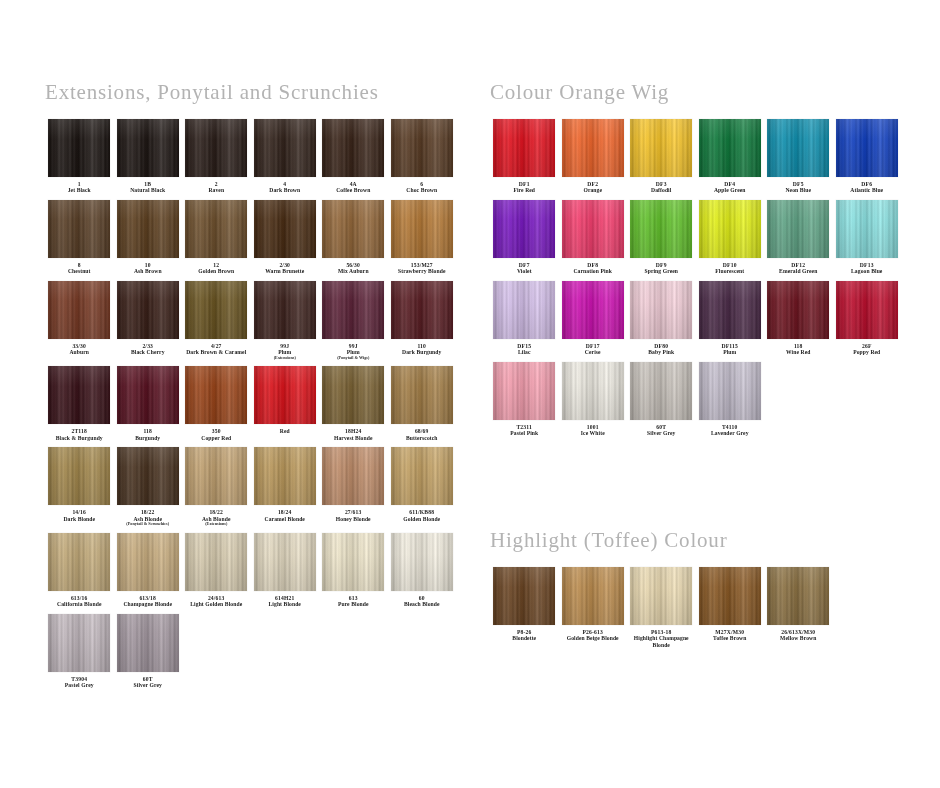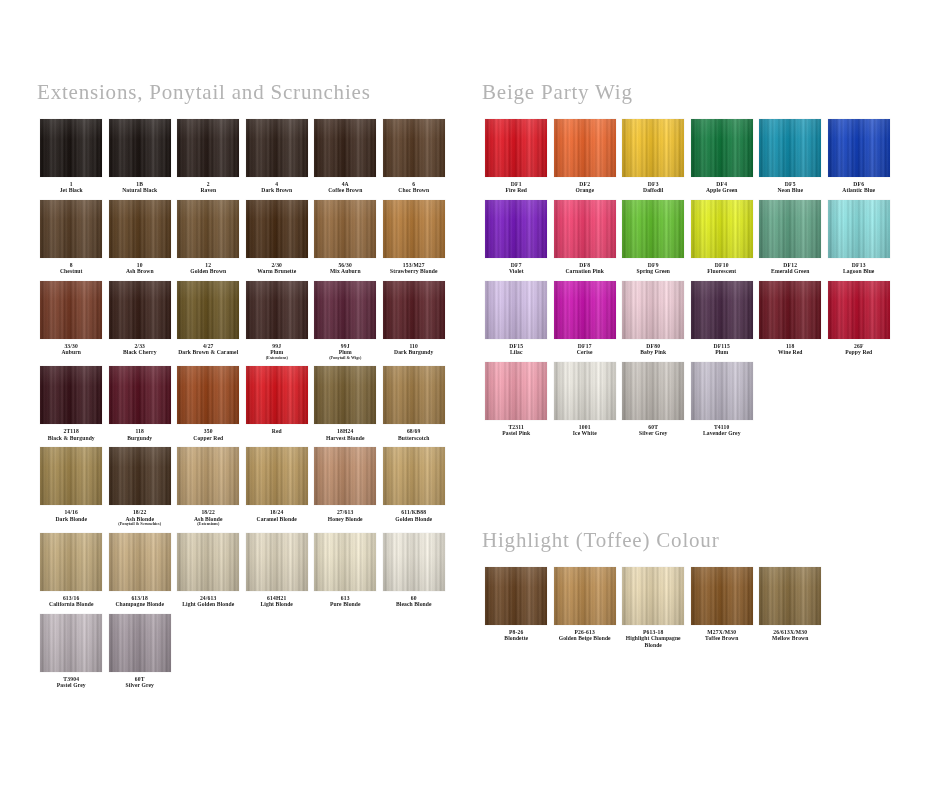--- a/index.html
+++ b/index.html
@@ -15,21 +15,21 @@
     width: 940px; height: 788px;
     background: #ffffff;
   }
   .column {
     position: absolute;
     top: 0;
   }
   .col-left  { left: 33px;  width: 412px; }
   .col-right { left: 478px; width: 412px; }
 
-  .section { position: absolute; left: 4px; width: 412px; }
+  .section { position: absolute; left: 12px; width: 412px; }
 
   .section-title {
     font-family: "Liberation Serif", serif;
     font-size: 21px;
     font-weight: 400;
     color: #b3b3b3;
     letter-spacing: 0.8px;
     margin: 0 0 14px 0;
     white-space: nowrap;
   }
@@ -391,21 +391,21 @@
               <div class="code">60T</div>
               <div class="name">Silver Grey</div>
             </div>
           </div>
         </div>
     </div>
   </div>
 
   <div class="column col-right">
     <div class="section" id="section-party" style="top: 80px;">
-      <h2 class="section-title">Beige Party Wig</h2>
+      <h2 class="section-title">Colour Orange Wig</h2>
       <div class="grid" id="grid-party">
           <div class="cell">
             <div class="swatch" style="background: rgb(232, 18, 31);"></div>
             <div class="caption">
               <div class="code">DF1</div>
               <div class="name">Fire Red</div>
             </div>
           </div>
           <div class="cell">
             <div class="swatch" style="background: rgb(246, 104, 44);"></div>

